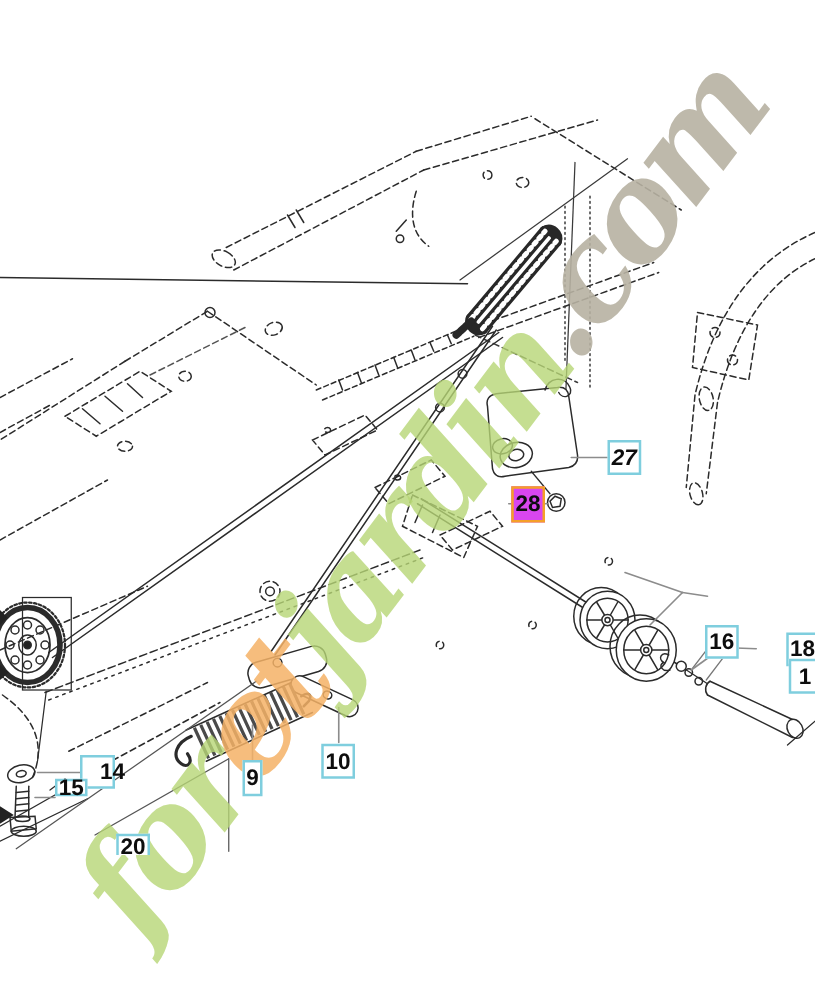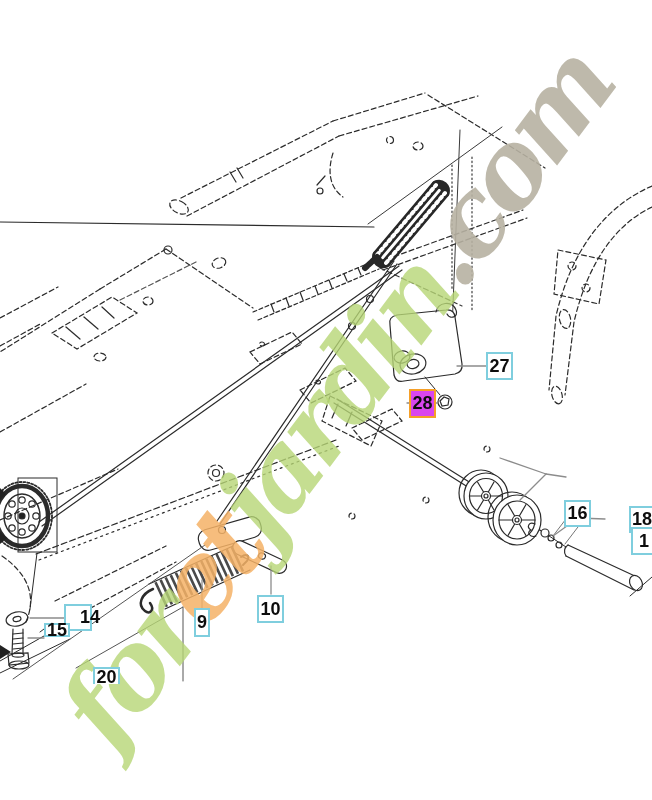--- a/index.html
+++ b/index.html
@@ -283,21 +283,21 @@
     </g>
   </svg>
 
   <div id="watermark">
     <span class="wm-g">for</span>
       <span class="wm-o">et</span>
       <span class="wm-g">jardin</span>
       <span class="wm-b">.com</span>
   </div>
 
-  <div class="callout" style="left:486px;top:352px;width:27px;height:28px;">
+  <div class="callout" style="left:486px;top:352px;width:27px;height:28px;font-style:italic;">
       <span>27</span>
     </div>
 
   <div class="callout hl" style="left:379px;top:389px;width:27px;height:29px;">
       <span>28</span>
     </div>
 
   <div class="callout" style="left:564px;top:464px;width:27px;height:27px;margin-top:36px;">
       <span>16</span>
     </div>

